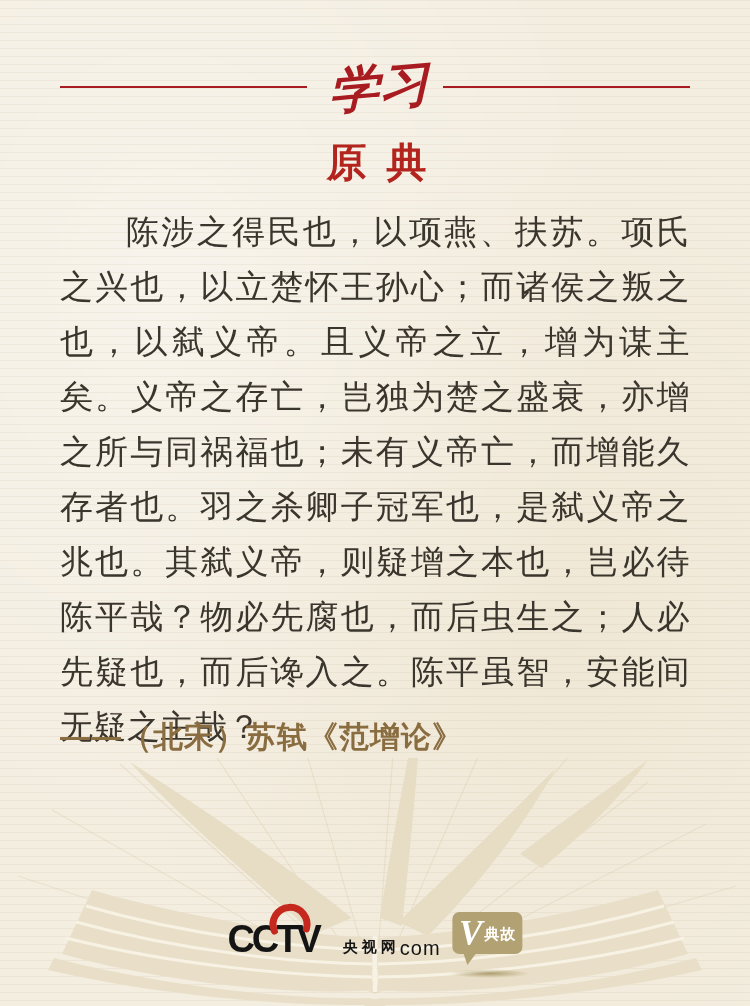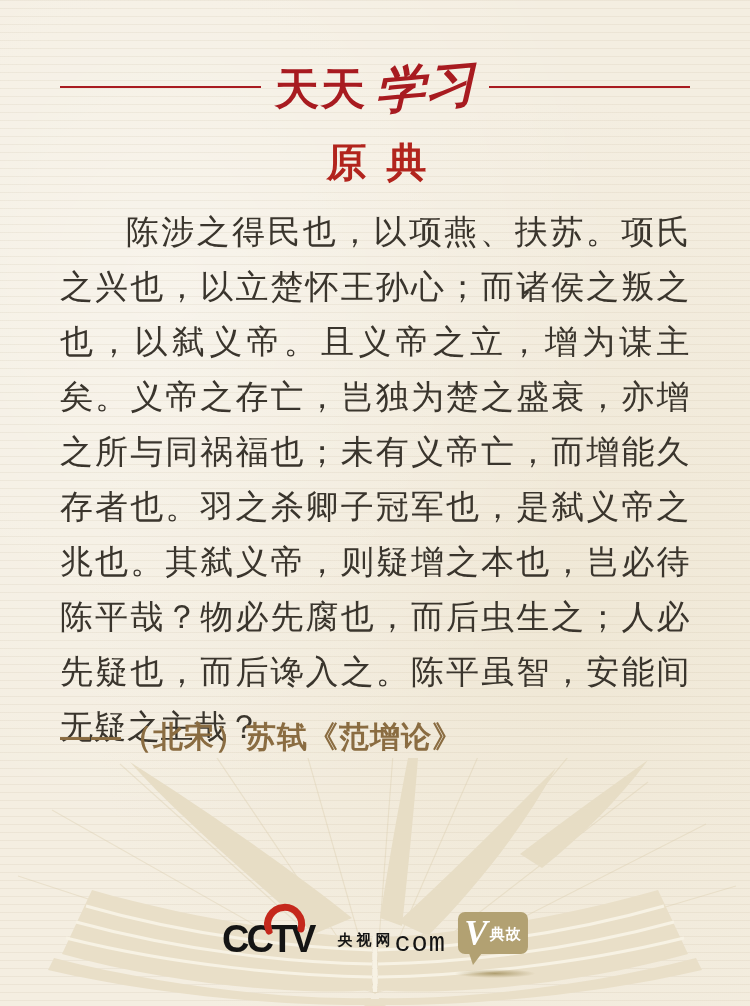--- a/index.html
+++ b/index.html
@@ -60,21 +60,21 @@
     display:flex; align-items:flex-start; z-index:2;
   }
   .cctv-logo { position:relative; display:flex; align-items:flex-end; height:58px;gap:18px; }
   .cctv-wordmark {
     font-weight:900; font-size:38px; line-height:0.9; letter-spacing:-3px;
     color:#141414; margin-bottom:2px;
   }
   .cctv-swoosh { position:absolute; left:38px; top:-2px; pointer-events:none; }
   .cctv-right { display:flex; flex-direction:row; margin-left:6px; margin-bottom:0; }
   .cctv-cn { font-size:15px; font-weight:700; letter-spacing:4px; color:#141414; line-height:1.2; }
-  .cctv-com { font-size:27px; font-weight:500; color:#141414; line-height:1; letter-spacing:1px;font-family:Liberation Mono, monospace; }
+  .cctv-com { font-size:20px; font-weight:500; color:#141414; line-height:1; letter-spacing:1px; }
 
   .badge-wrap { position:relative; margin-left:12px; margin-top:12px; }
   .badge {
     position:relative; width:70px; height:42px; background:#b2a172; border-radius:7px;
     display:flex; align-items:center; justify-content:center;
   }
   .badge::after {
     content:""; position:absolute; left:11px; bottom:-11px;
     border-style:solid; border-color:#b2a172 transparent transparent transparent;
     border-width:12px 9px 0 4px;
@@ -93,21 +93,20 @@
   }
 </style>
 </head>
 <body>
 
 <div class="page">
 
   <div class="header">
     <span class="rule"></span>
     <div class="series-title">
-      <span class="series-regular">天天</span>
       <span class="series-script">学习</span>
     </div>
     <span class="rule"></span>
   </div>
 
   <h1 class="section-title">原 典</h1>
 
   <p class="passage">陈涉之得民也，以项燕、扶苏。项氏之兴也，以立楚怀王孙心；而诸侯之叛之也，以弑义帝。且义帝之立，增为谋主矣。义帝之存亡，岂独为楚之盛衰，亦增之所与同祸福也；未有义帝亡，而增能久存者也。羽之杀卿子冠军也，是弑义帝之兆也。其弑义帝，则疑增之本也，岂必待陈平哉？物必先腐也，而后虫生之；人必先疑也，而后谗入之。陈平虽智，安能间无疑之主哉？</p>
 
   <p class="attribution">——（北宋）苏轼《范增论》</p>

